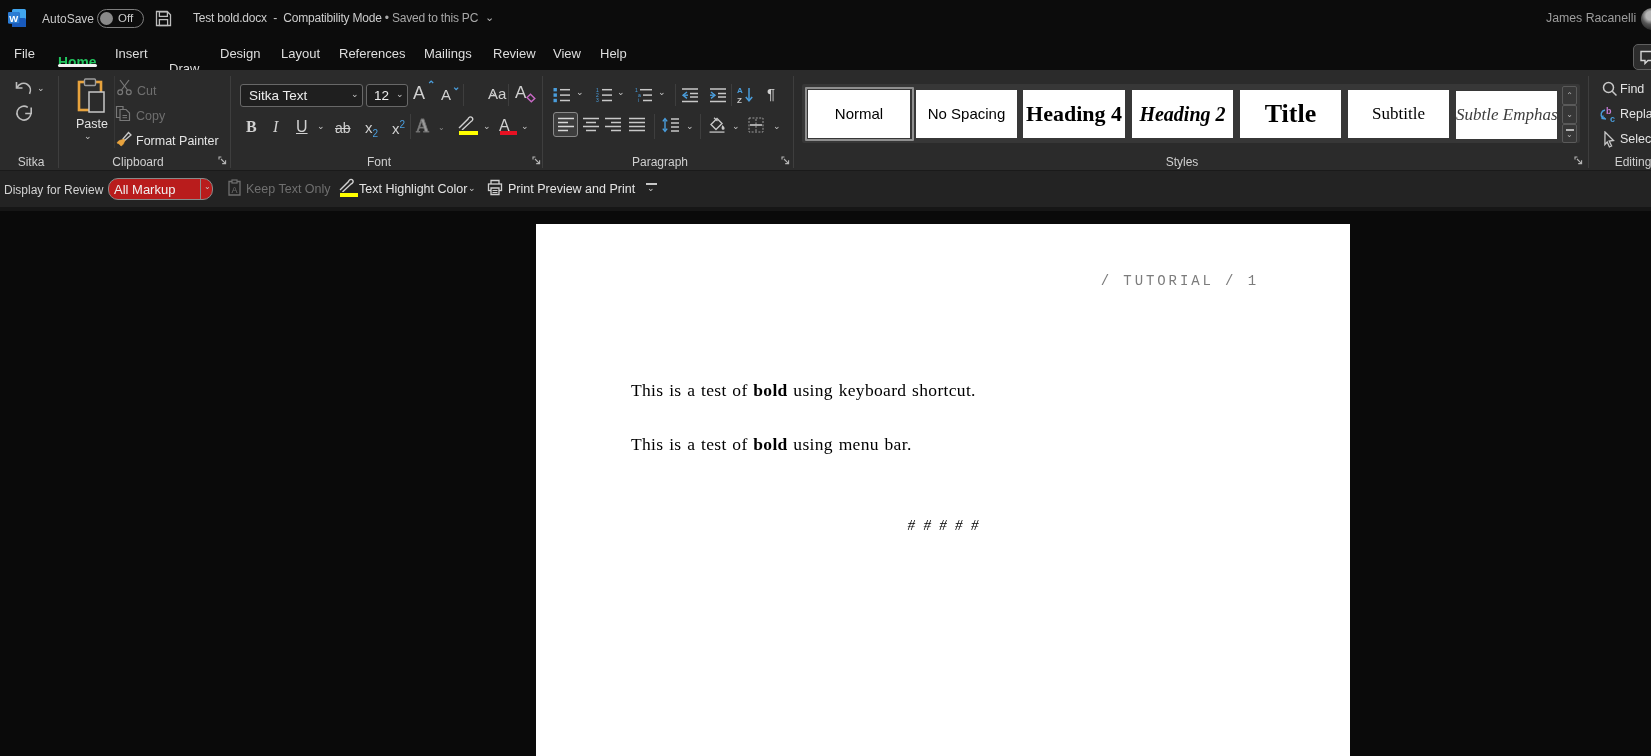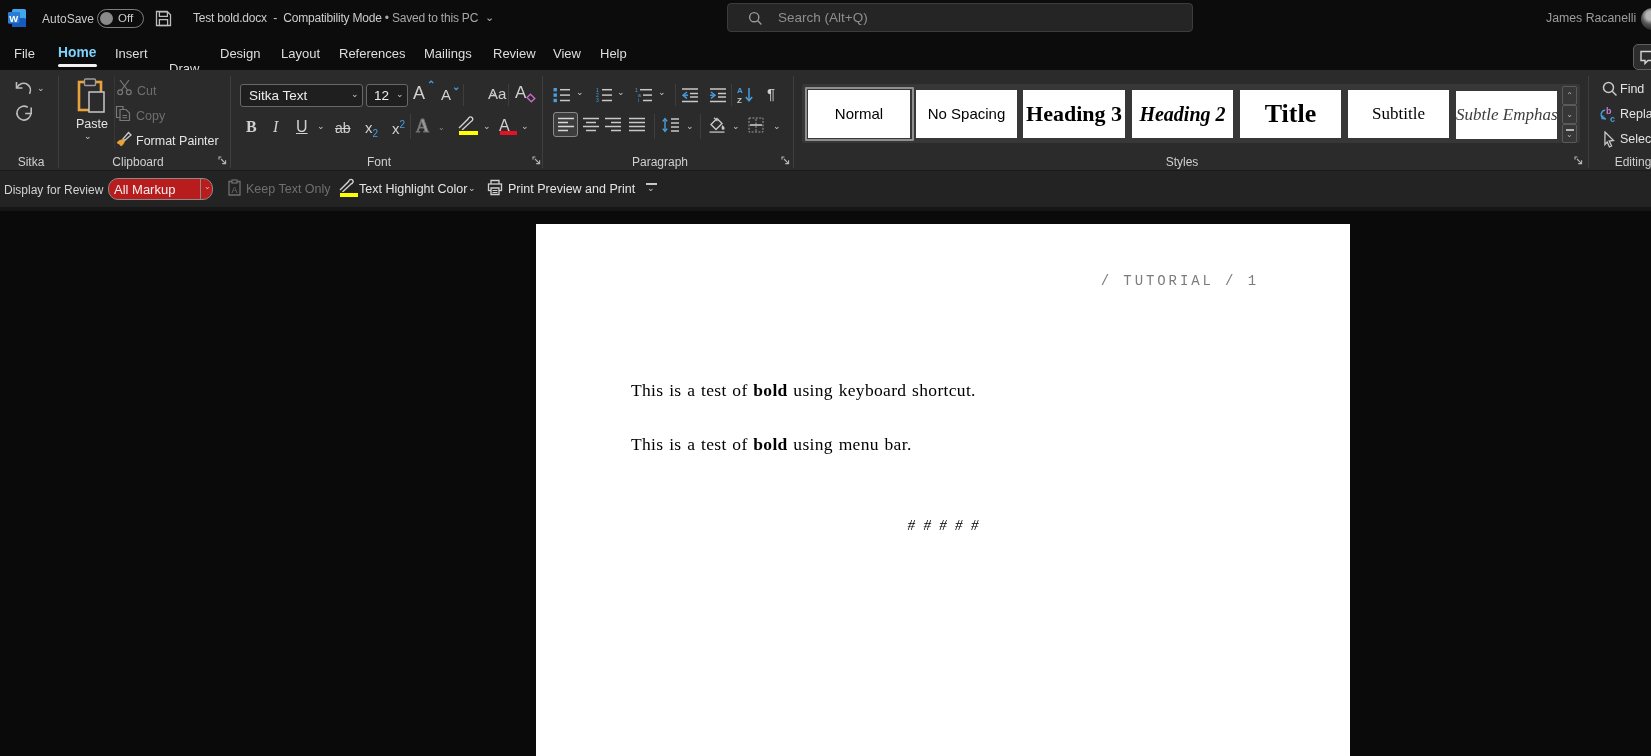--- a/index.html
+++ b/index.html
@@ -34,34 +34,27 @@
   </div>
 
   <svg class="abs" style="left:155px;top:10px;" width="17" height="17" viewBox="0 0 17 17">
     <path d="M1.5 1.5 H12.2 L15.5 4.8 V15.5 H1.5 Z" fill="none" stroke="#bdbdbd" stroke-width="1.3"></path>
     <rect x="4.4" y="1.8" width="8" height="4.6" fill="none" stroke="#bdbdbd" stroke-width="1.3"></rect>
     <rect x="4.4" y="9.6" width="8.2" height="5.9" fill="none" stroke="#bdbdbd" stroke-width="1.3"></rect>
   </svg>
   <div class="abs" style="left:193px;top:11px;font-size:12px;letter-spacing:-0.2px;color:#cdcdcd;">Test bold.docx&nbsp;&nbsp;-&nbsp;&nbsp;Compatibility Mode <span style="color:#a8a8a8">• Saved to this PC</span></div>
   <div class="abs" style="left:485px;top:11px;color:#b5b5b5;font-size:11px;">⌄</div>
 
-  <div class="abs" style="left:727px;top:3px;width:466px;height:29px;background:#252525;border:1px solid #3c3c3c;border-radius:4px;">
-    <svg class="abs" style="left:20px;top:7px;" width="15" height="15" viewBox="0 0 15 15">
-      <circle cx="6.2" cy="6.2" r="4.6" fill="none" stroke="#9a9a9a" stroke-width="1.4"></circle>
-      <line x1="9.7" y1="9.7" x2="13.4" y2="13.4" stroke="#9a9a9a" stroke-width="1.4"></line>
-    </svg>
-    <div class="abs" style="left:50px;top:6px;font-size:13.5px;color:#8f8f8f;">Search (Alt+Q)</div>
-  </div>
   <div class="abs" style="left:1546px;top:11px;font-size:12.3px;color:#9d9d9d;">James Racanelli</div>
   <div class="abs" style="left:1641px;top:8px;width:22px;height:22px;border-radius:50%;background:radial-gradient(circle at 42% 35%, #b5b5b5 0 22%, #555 45%, #222 78%);"></div>
 </div>
 
 <div class="abs" id="tabrow" style="left:0;top:38px;width:1651px;height:32px;background:#0c0c0c;">
   <div class="abs" style="left:14px;top:8px;font-size:13px;color:#dedede;">File</div>
-  <div class="abs" style="left:58px;top:7px;font-size:13.8px;color:#7dd3fc;font-weight:bold;">Home</div>
+  <div class="abs" style="left:58px;top:17px;font-size:13.8px;color:#22c55e;font-weight:bold;">Home</div>
   <div class="abs" style="left:58px;top:26px;width:39px;height:3px;background:#f2f2f2;border-radius:2px;"></div>
   <div class="abs" style="left:115px;top:8px;font-size:13px;color:#dedede;">Insert</div>
   <div class="abs" style="left:169px;top:8px;font-size:13px;color:#dedede;margin-top:15px;">Draw</div>
   <div class="abs" style="left:220px;top:8px;font-size:13px;color:#dedede;">Design</div>
   <div class="abs" style="left:281px;top:8px;font-size:13px;color:#dedede;">Layout</div>
   <div class="abs" style="left:339px;top:8px;font-size:13px;color:#dedede;">References</div>
   <div class="abs" style="left:424px;top:8px;font-size:13px;color:#dedede;">Mailings</div>
   <div class="abs" style="left:493px;top:8px;font-size:13px;color:#dedede;">Review</div>
   <div class="abs" style="left:553px;top:8px;font-size:13px;color:#dedede;">View</div>
   <div class="abs" style="left:600px;top:8px;font-size:13px;color:#dedede;">Help</div>
@@ -286,21 +279,21 @@
   <div class="caret" style="left:773px;top:51px;font-size:9px;">⌄</div>
   <div class="lbl" style="left:620px;top:85px;width:80px;">Paragraph</div>
   <svg class="ic" style="left:781px;top:86px;" width="9" height="9" viewBox="0 0 9 9">
     <path d="M1 3.4 V1 H3.4 M3 3 L7.6 7.6 M7.6 4.2 V7.6 H4.2" fill="none" stroke="#b5b5b5" stroke-width="1.1"></path>
   </svg>
 
   <div class="abs" style="left:802px;top:14px;width:778px;height:59px;background:#373737;border-radius:2px;"></div>
   <div class="abs" style="left:805px;top:17px;width:109px;height:54px;border:2px solid #8f8f8f;border-radius:1px;"></div>
   <div class="abs" style="left:808px;top:20px;width:102px;height:48px;background:#fff;color:#000;font-size:15px;text-align:center;line-height:48px;white-space:nowrap;">Normal</div>
   <div class="abs" style="left:916px;top:20px;width:101px;height:48px;background:#fff;color:#000;font-size:15px;text-align:center;line-height:48px;white-space:nowrap;">No Spacing</div>
-  <div class="abs" style="left:1023px;top:20px;width:102px;height:48px;background:#fff;color:#000;font-size:22px;font-weight:bold;font-family:'Liberation Serif',serif;text-align:center;line-height:48px;white-space:nowrap;">Heading 3</div>
+  <div class="abs" style="left:1023px;top:20px;width:102px;height:48px;background:#fff;color:#000;font-size:22px;font-weight:bold;font-family:'Liberation Serif',serif;text-align:center;line-height:48px;white-space:nowrap;">Heading 4</div>
   <div class="abs" style="left:1132px;top:20px;width:101px;height:48px;background:#fff;color:#000;font-size:20px;font-weight:bold;font-style:italic;font-family:'Liberation Serif',serif;text-align:center;line-height:48px;white-space:nowrap;">Heading 2</div>
   <div class="abs" style="left:1240px;top:20px;width:101px;height:48px;background:#fff;color:#000;font-size:26px;font-weight:bold;font-family:'Liberation Serif',serif;text-align:center;line-height:48px;white-space:nowrap;">Title</div>
   <div class="abs" style="left:1348px;top:20px;width:101px;height:48px;background:#fff;color:#000;font-size:17px;font-family:'Liberation Serif',serif;text-align:center;line-height:48px;white-space:nowrap;">Subtitle</div>
   <div class="abs" style="left:1456px;top:21px;width:101px;height:48px;background:#fff;color:#3d3d3d;font-size:17px;font-style:italic;font-family:'Liberation Serif',serif;text-align:center;line-height:48px;white-space:nowrap;white-space:nowrap;overflow:hidden;">Subtle Emphas</div>
 
   <div class="abs" style="left:1562px;top:16px;width:15px;height:19px;border:1px solid #5a5a5a;border-radius:2px;color:#b5b5b5;font-size:8px;text-align:center;line-height:17px;">⌃</div>
   <div class="abs" style="left:1562px;top:35px;width:15px;height:19px;border:1px solid #5a5a5a;border-radius:2px;color:#b5b5b5;font-size:8px;text-align:center;line-height:17px;">⌄</div>
   <div class="abs" style="left:1562px;top:54px;width:15px;height:19px;border:1px solid #5a5a5a;border-radius:2px;">
     <div class="abs" style="left:3px;top:4px;width:8px;height:1.5px;background:#b5b5b5;"></div>
     <div class="abs" style="left:3px;top:5px;color:#b5b5b5;font-size:8px;">⌄</div>

